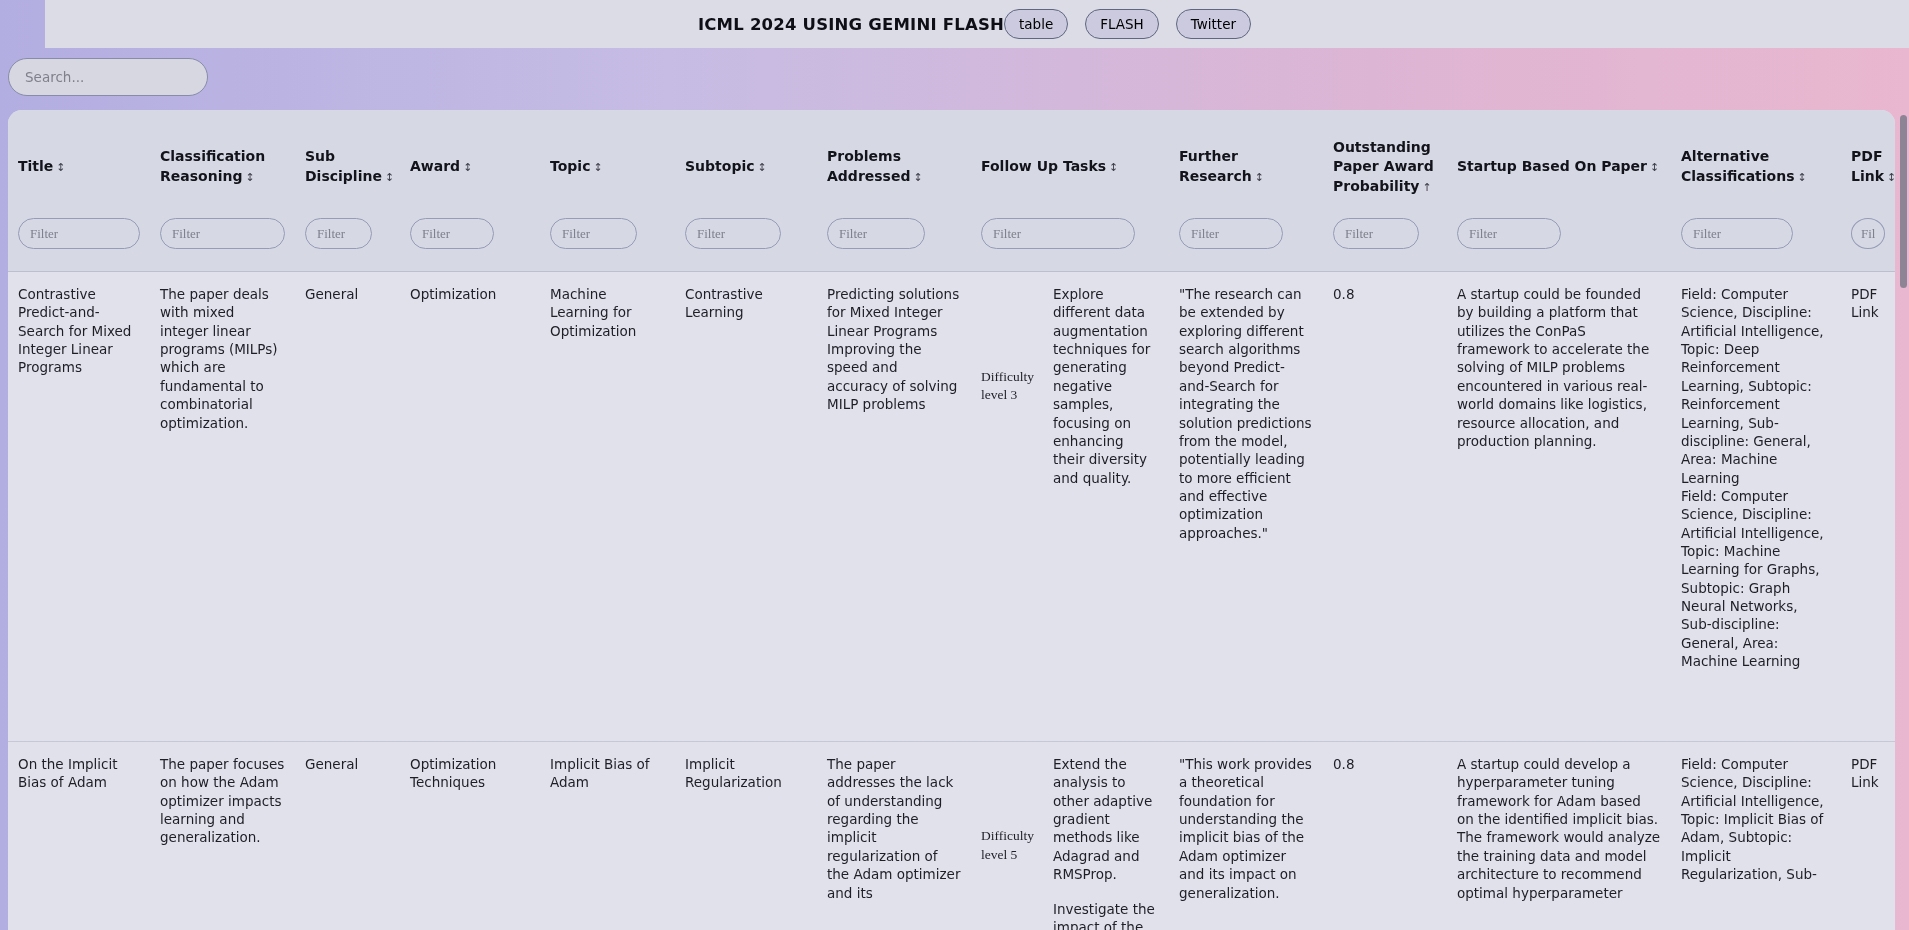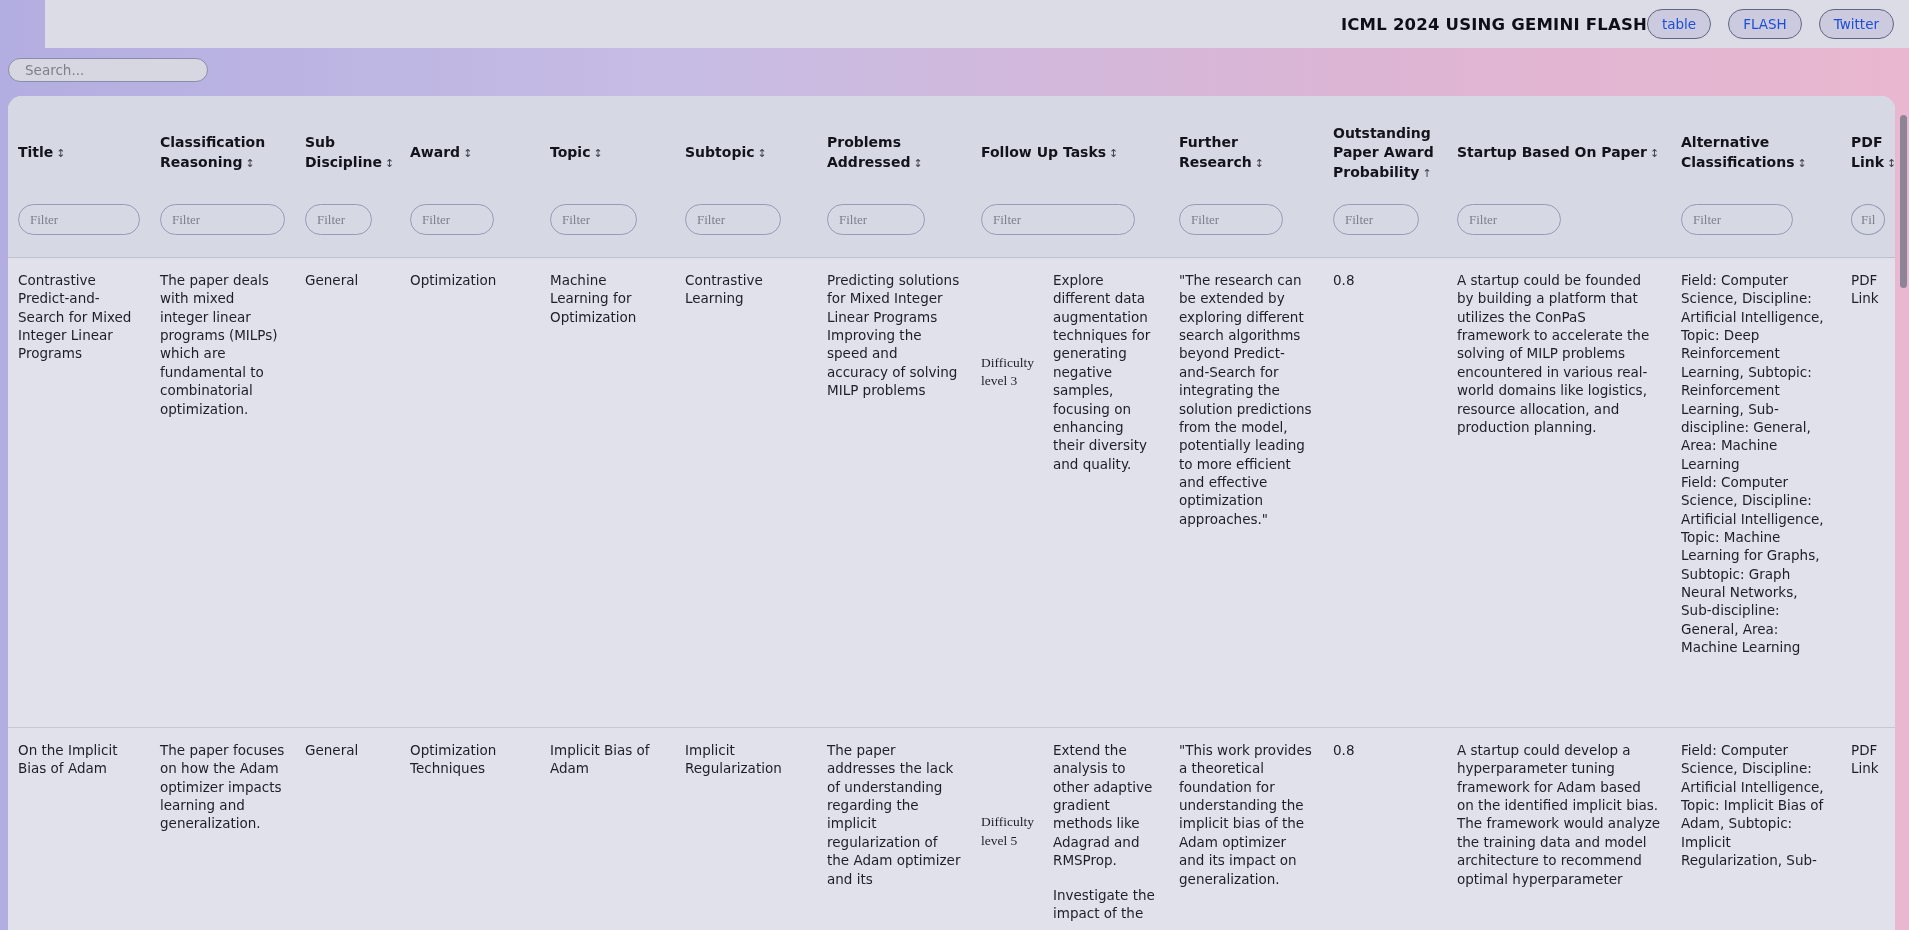--- a/index.html
+++ b/index.html
@@ -6,36 +6,36 @@
   html,body { margin:0; padding:0; }
   body {
     width:1909px; height:930px; overflow:hidden;
     font-family:"DejaVu Sans", sans-serif;
     background:linear-gradient(90deg,#b3aee1 0%,#c6bce4 35%,#ddb5d4 72%,#e9b7cf 100%);
   }
 
   
   .topbar {
     height:48px; background:#dcdce7;
-    display:flex; align-items:center; justify-content:flex-end;
+    display:flex; align-items:center; justify-content:center;
     padding:0 15px 0 10px;
     margin-left:45px;
   }
   .app-title { font-size:16.5px; font-weight:bold; color:#0e0e16; letter-spacing:.2px; }
   .topbar-buttons { display:flex; gap:17px; }
   .pill-btn {
     background:#cbcade; border:1.5px solid #5f6780; border-radius:15px;
-    height:30px; padding:0 14px; font-size:13.5px; color:#1d4ed8;
+    height:30px; padding:0 14px; font-size:13.5px; color:#000000;
     font-family:inherit; cursor:pointer;
   }
 
   
   .search-row { padding:10px 0 14px 8px; }
   .search-input {
-    width:200px; height:24px; border-radius:19px;
+    width:200px; height:38px; border-radius:19px;
     border:1px solid #878da9; background:#d6d7e1;
     padding:0 16px; font-size:13.5px; color:#2a2a33; font-family:inherit;
   }
   .search-input::placeholder { color:#80808c; }
 
   
   .table-wrap {
     margin-left:8px; width:1887px; min-height:810px;
     background:#e0e1ea; border-radius:14px 14px 0 0; overflow:hidden;
   }

